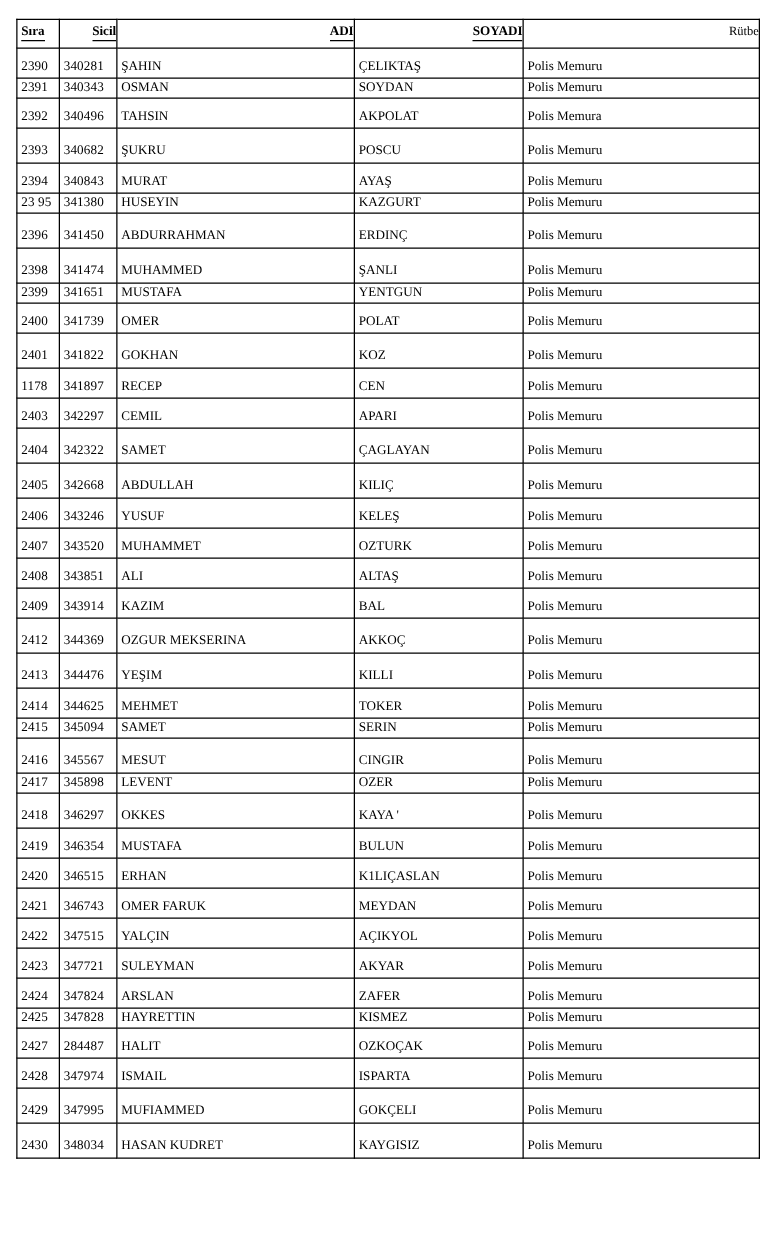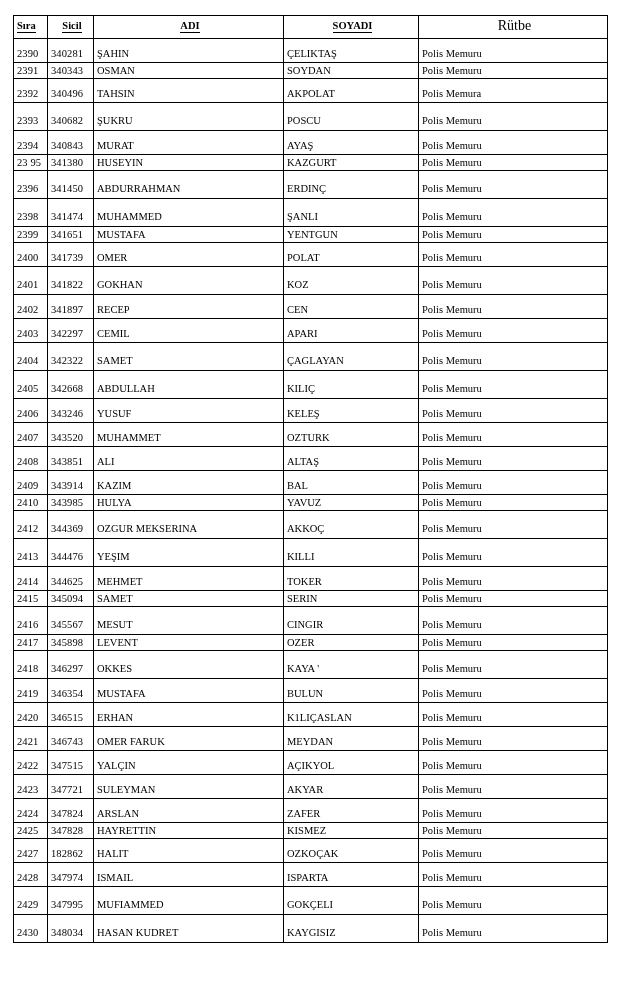--- a/index.html
+++ b/index.html
@@ -52,25 +52,25 @@
     vertical-align: middle;
     padding-bottom: 1px;
   }
   tr.head th .hd {
     display: inline-block;
     font-weight: bold;
     border-bottom: 1.4px solid #000;
     padding-bottom: 0px;
     line-height: 1.05;
   }
-  tr.head th.center { text-align: center; }
+  tr.head th.center { text-align: right; }
   tr.head th.plain .hd {
     font-weight: normal;
     border-bottom: none;
-    font-size: 14px;
+    font-size: 10px;
   }
 
   
   tr.r td       { height: 14px; padding-bottom: 1px; }
   tr.r.tall td  { height: 21px; padding-bottom: 2px; }
   tr.r.xtall td { height: 24px; padding-bottom: 3px; }
 
   td.sira, td.sicil { letter-spacing: 0.1px; }
 </style>
 </head>
@@ -166,21 +166,21 @@
           <td class="rutbe">Polis Memuru</td>
         </tr>
         <tr class="r xtall">
           <td class="sira">2401</td>
           <td class="sicil">341822</td>
           <td class="adi">GOKHAN</td>
           <td class="soyadi">KOZ</td>
           <td class="rutbe">Polis Memuru</td>
         </tr>
         <tr class="r tall">
-          <td class="sira">2402</td>
+          <td class="sira">1178</td>
           <td class="sicil">341897</td>
           <td class="adi">RECEP</td>
           <td class="soyadi">CEN</td>
           <td class="rutbe">Polis Memuru</td>
         </tr>
         <tr class="r tall">
           <td class="sira">2403</td>
           <td class="sicil">342297</td>
           <td class="adi">CEMIL</td>
           <td class="soyadi">APARI</td>
@@ -221,27 +221,20 @@
           <td class="soyadi">ALTAŞ</td>
           <td class="rutbe">Polis Memuru</td>
         </tr>
         <tr class="r tall">
           <td class="sira">2409</td>
           <td class="sicil">343914</td>
           <td class="adi">KAZIM</td>
           <td class="soyadi">BAL</td>
           <td class="rutbe">Polis Memuru</td>
         </tr>
-        <tr class="r ">
-          <td class="sira">2410</td>
-          <td class="sicil">343985</td>
-          <td class="adi">HULYA</td>
-          <td class="soyadi">YAVUZ</td>
-          <td class="rutbe">Polis Memuru</td>
-        </tr>
         <tr class="r xtall">
           <td class="sira">2412</td>
           <td class="sicil">344369</td>
           <td class="adi">OZGUR MEKSERINA</td>
           <td class="soyadi">AKKOÇ</td>
           <td class="rutbe">Polis Memuru</td>
         </tr>
         <tr class="r xtall">
           <td class="sira">2413</td>
           <td class="sicil">344476</td>
@@ -328,21 +321,21 @@
         </tr>
         <tr class="r ">
           <td class="sira">2425</td>
           <td class="sicil">347828</td>
           <td class="adi">HAYRETTIN</td>
           <td class="soyadi">KISMEZ</td>
           <td class="rutbe">Polis Memuru</td>
         </tr>
         <tr class="r tall">
           <td class="sira">2427</td>
-          <td class="sicil">182862</td>
+          <td class="sicil">284487</td>
           <td class="adi">HALIT</td>
           <td class="soyadi">OZKOÇAK</td>
           <td class="rutbe">Polis Memuru</td>
         </tr>
         <tr class="r tall">
           <td class="sira">2428</td>
           <td class="sicil">347974</td>
           <td class="adi">ISMAIL</td>
           <td class="soyadi">ISPARTA</td>
           <td class="rutbe">Polis Memuru</td>

